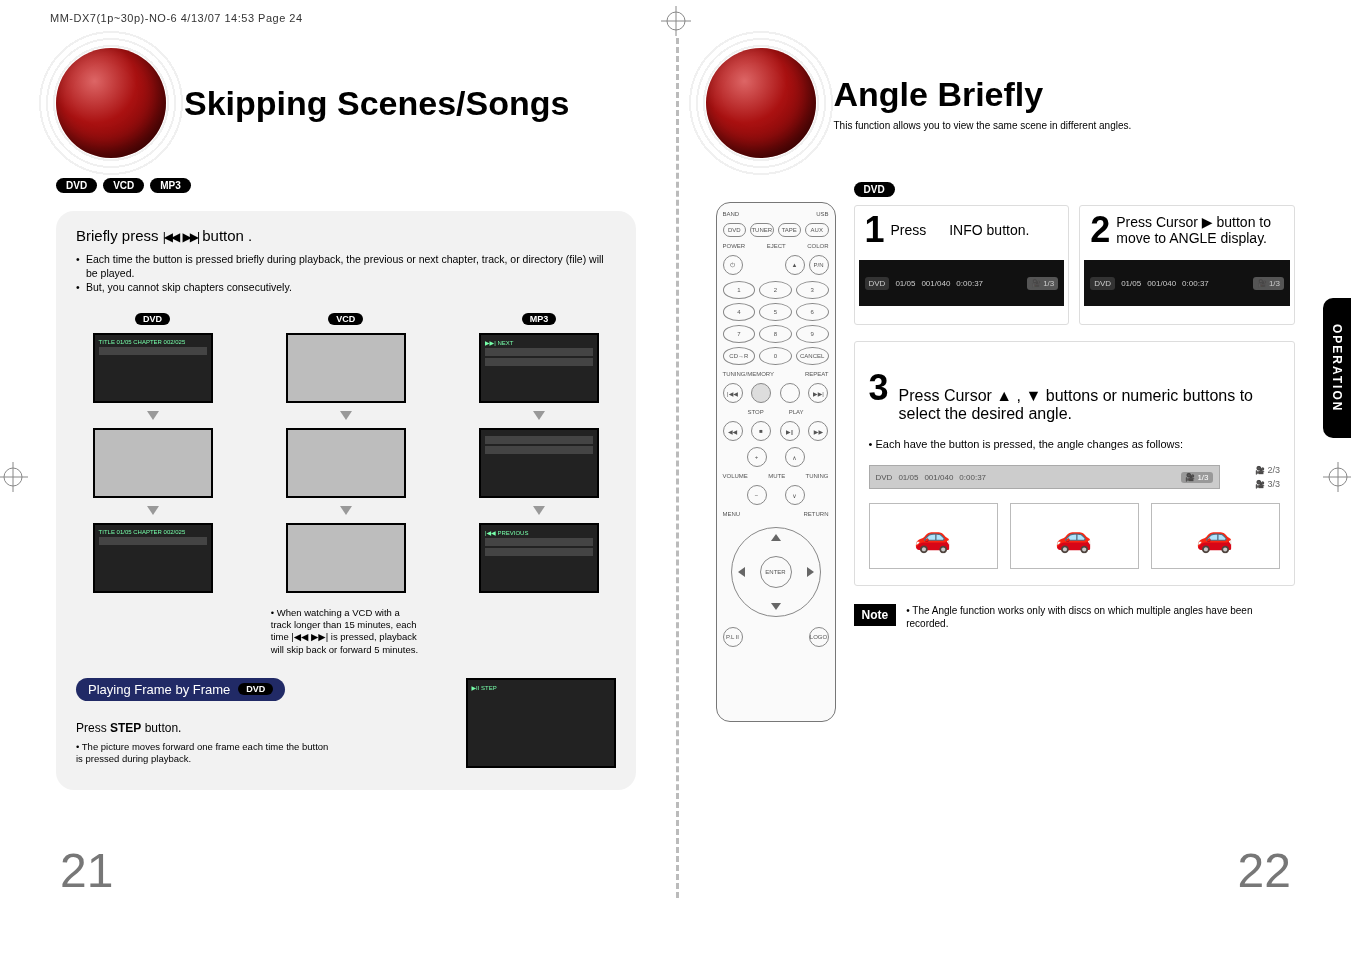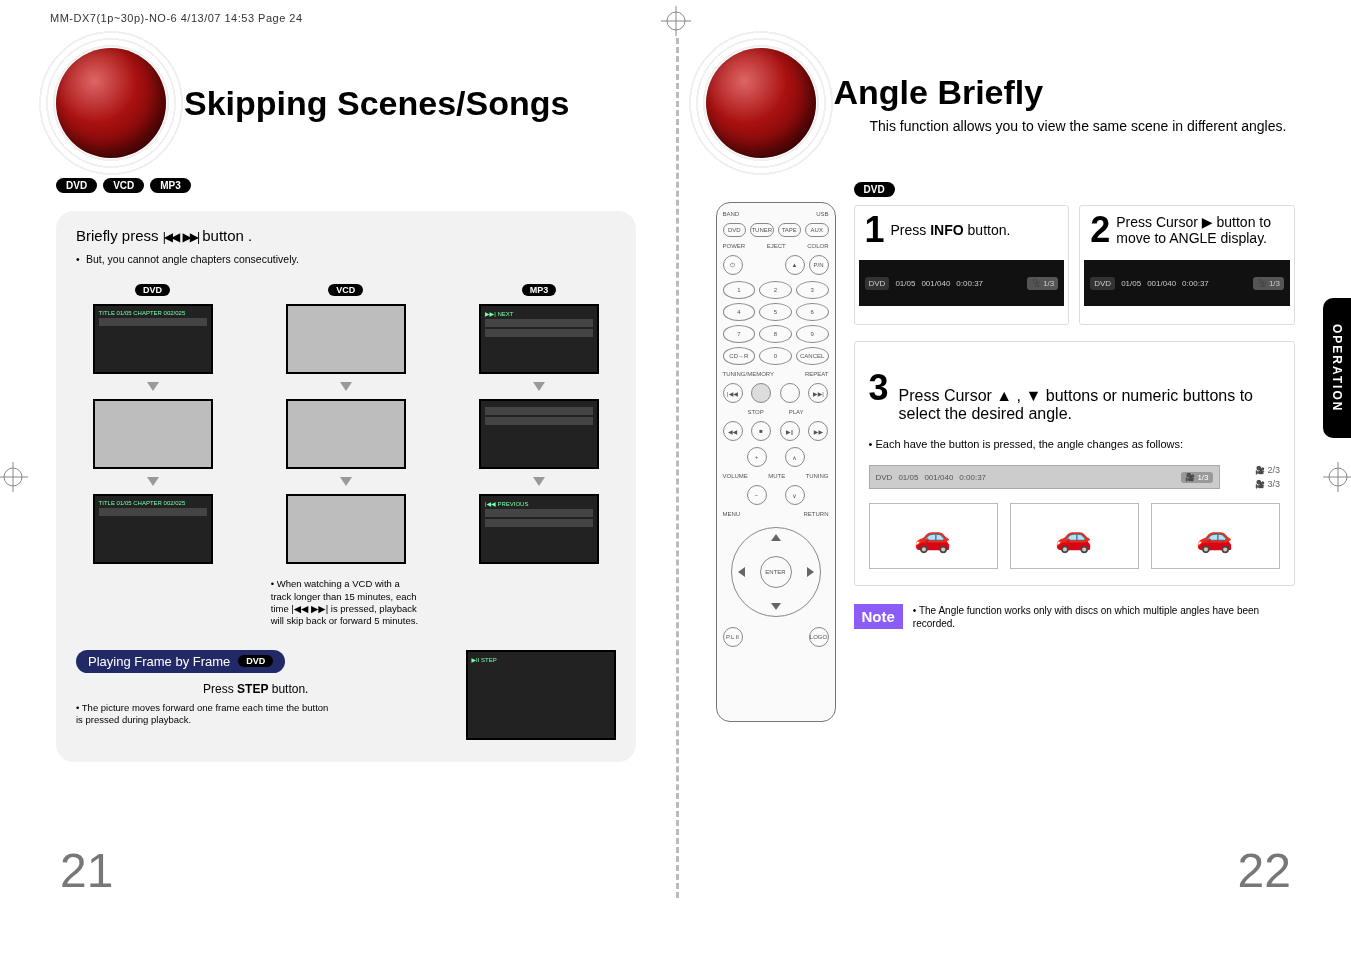--- a/index.html
+++ b/index.html
@@ -15,21 +15,21 @@
   .crop.top { top: 6px; left: calc(50% - 15px); }
   .crop.left { top: calc(50% - 15px); left: -2px; }
   .crop.right { top: calc(50% - 15px); right: -2px; }
 
   
   .orb-wrap { position: relative; height: 130px; display:flex; align-items:center; gap: 18px; }
   .orb-wrap.right { margin-left: -10px; }
   .orb { width: 110px; height: 110px; border-radius: 50%; background: radial-gradient(circle at 35% 30%, #d66 0%, #a11 40%, #500 100%); box-shadow: inset -6px -8px 18px rgba(0,0,0,.5); position: relative; }
   .swirl { position:absolute; inset:-18px; border-radius:50%; background: repeating-radial-gradient(circle at 50% 50%, rgba(0,0,0,.06) 0 2px, transparent 2px 7px); z-index:-1; }
   h1.title { font-size: 34px; font-weight: 700; }
-  .subtitle { font-size: 14px; margin-top: 6px; margin-left: 36px; }
+  .subtitle { font-size: 10px; margin-top: 6px; }
 
   .pill-row { display:flex; gap:6px; margin-top: 10px; }
   .pill { background:#000; color:#fff; font-size:10px; border-radius: 10px; padding: 2px 10px; font-weight:600; }
   .pill.sm { font-size:9px; padding:1px 8px; }
 
   .panel { background:#f2f2f2; border-radius: 18px; padding: 16px 20px 22px 20px; margin-top: 18px; position:relative;}
   .panel .lead { font-size: 15px; }
   .bul { list-style:none; margin-top:8px; }
   .bul li { font-size:10.5px; line-height:1.35; padding-left:10px; position:relative; }
   .bul li::before { content:"•"; position:absolute; left:0; }
@@ -38,21 +38,21 @@
   .thumb { width: 120px; height: 70px; border:2px solid #000; background:#bdbdbd; }
   .thumb.osd { background:#222; display:flex; flex-direction:column; color:#7fa; font-size:6px; padding:4px; }
   .thumb.osd .bar { background:#444; height:8px; margin-top:2px; }
   .down { width:0;height:0;border-left:6px solid transparent;border-right:6px solid transparent;border-top:9px solid #999; }
   .smallnote { font-size:9.5px; line-height:1.3; }
   .smallnote::before { content:"• "; }
 
   .sub-panel { display:flex; gap: 30px; align-items:flex-start; margin-top:22px; }
   .sub-left { flex:1; }
   .playframe { background:#212a66; color:#fff; font-size:13px; border-radius:14px; padding:4px 12px; display:inline-flex; align-items:center; gap:8px; }
-  .steptxt { font-size:12px; margin-top:9px;text-align:center;}
+  .steptxt { font-size:12px; margin-top:20px;}
   .steptxt .b{font-weight:700;}
   .thumb.wide { width:150px; height:90px; }
   .skipicon { display:inline-block; font-size:12px; letter-spacing:-2px; }
 
   .page-num { position:absolute; bottom:0; font-size:48px; color:#777; font-weight:400; }
   .page-left .page-num { left: 60px; text-align: right; }
   .page-right .page-num { right: 60px; }
 
   
   .remote { width: 120px; height: 520px; border:1px solid #777; border-radius: 14px; margin-top: 20px; background:#fafafa; position:relative; padding:8px 6px; display:flex; flex-direction:column; gap:6px; font-size:6px; color:#555;}
@@ -69,36 +69,36 @@
   .grid3{display:grid;grid-template-columns:repeat(3,1fr);gap:4px;}
   .grid3 .rb{flex:none;height:18px;border-radius:50%;}
 
   .right-content { display:flex; gap: 18px; margin-top: 14px; }
   .right-col { flex:1; }
   .step-row { display:flex; gap:10px; }
   .stepbox { flex:1; border:1px solid #ddd; border-radius:3px; min-height:120px; display:flex; flex-direction:column;}
   .stepbox .hdr { display:flex; align-items:center; gap:6px; padding:8px 10px; }
   .bignum { font-size:36px; font-weight:800; line-height:0.9; }
   .steptext { font-size:14px; }
-  .steptext .b{font-weight:700;}
+  .steptext .b{font-weight:400;margin-left:19px;}
   .osdbar { margin:6px 4px 8px 4px; height:46px; background:#111; display:flex; align-items:center; gap:6px; padding:0 6px; font-size:8px; color:#ccc; }
   .osdbar .chip{background:#333;border-radius:3px;padding:2px 4px;}
   .osdbar .end{margin-left:auto; background:#555;padding:2px 4px;border-radius:3px;}
   .camicon::before{content:"🎥";font-size:8px;margin-right:2px;}
 
   .step3 { border:1px solid #ddd; border-radius:3px; margin-top:16px; padding: 12px 14px 16px 14px; }
   .step3 .hdr{display:flex;align-items:center;gap:10px;}
   .angleblock { display:flex; align-items:center; gap:8px; margin-top:14px; }
   .osdmini { height:24px; background:#ccc; display:flex;align-items:center;gap:6px;padding:0 6px;font-size:8px;color:#555;border:1px solid #aaa;}
   .osdmini .end{margin-left:auto;background:#999;color:#fff;padding:1px 4px;border-radius:3px;}
   .stackang { display:flex;flex-direction:column;gap:4px;margin-left:28px;}
   .stackang div{font-size:9px;color:#666;}
   .carrow{display:flex;gap:12px;margin-top:14px;}
   .car{flex:1;height:66px;border:1px solid #bbb;display:flex;align-items:center;justify-content:center;color:#bbb;font-size:30px;}
-  .notebox{background:#8b5cf6;color:#fff;font-size:15px;font-weight:700;padding:4px 8px;display:inline-block;}
+  .notebox{background:#000000;color:#fff;font-size:12px;font-weight:700;padding:4px 8px;display:inline-block;}
   .noterow{display:flex;gap:10px;align-items:flex-start;margin-top:18px;}
   .notetxt{font-size:10px;line-height:1.3;}
   .notetxt::before { content:"• "; }
   .sidetab{position:absolute;right:0;top:260px;background:#000;color:#fff;font-size:12px;font-weight:700;padding:26px 7px;border-radius:10px 0 0 10px;}
   .vtxt{writing-mode:vertical-rl;text-orientation:mixed;letter-spacing:2px;}
 </style>
 </head>
 <body>
 
 <div class="header-strip">MM-DX7(1p~30p)-NO-6  4/13/07  14:53  Page 24</div>
@@ -137,21 +137,22 @@
       <span class="pill">MP3</span>
     </div>
 
     <div class="panel">
       <div class="lead">
         <span>Briefly press </span>
         <span class="skipicon">|◀◀</span> <span class="skipicon">▶▶|</span>
         <span> button .</span>
       </div>
       <ul class="bul">
-        <li>But, you cannot angle chapters consecutively.</li>
+        <li>Each time the button is pressed briefly during playback, the previous or next chapter, track, or directory (file) will be played.</li>
+        <li>But, you cannot skip chapters consecutively.</li>
       </ul>
 
       <div class="thumbs-row">
         <div class="col">
           <span class="pill sm">DVD</span>
           <div class="thumb osd">
               <div>TITLE  01/05  CHAPTER  002/025</div>
               <div class="bar"></div>
             </div>
           <div class="down"></div>

